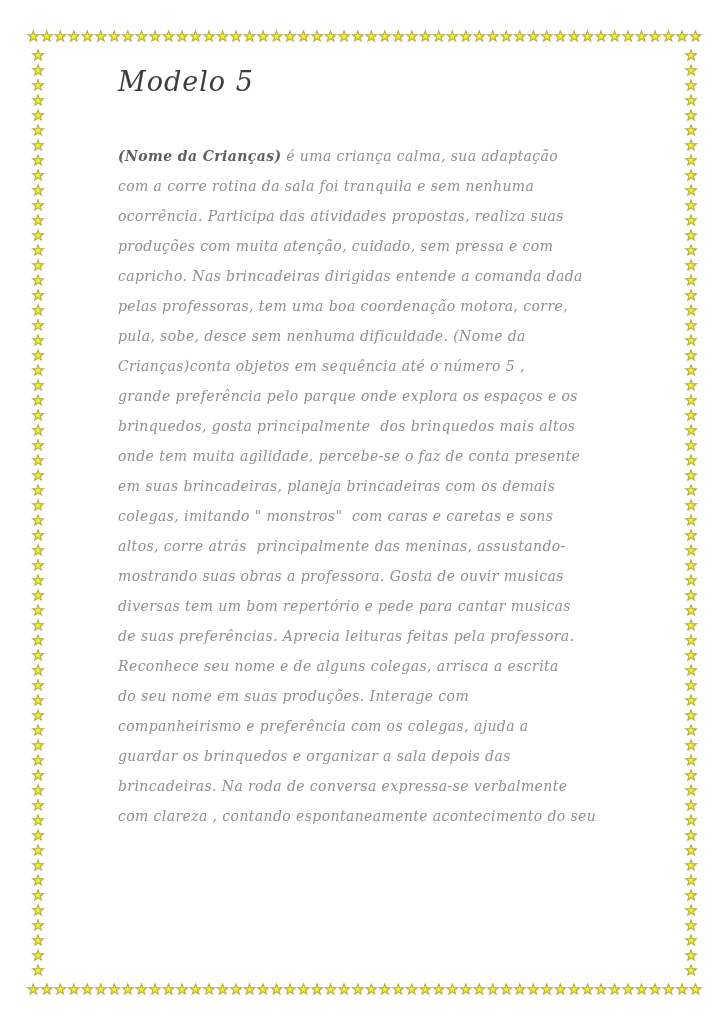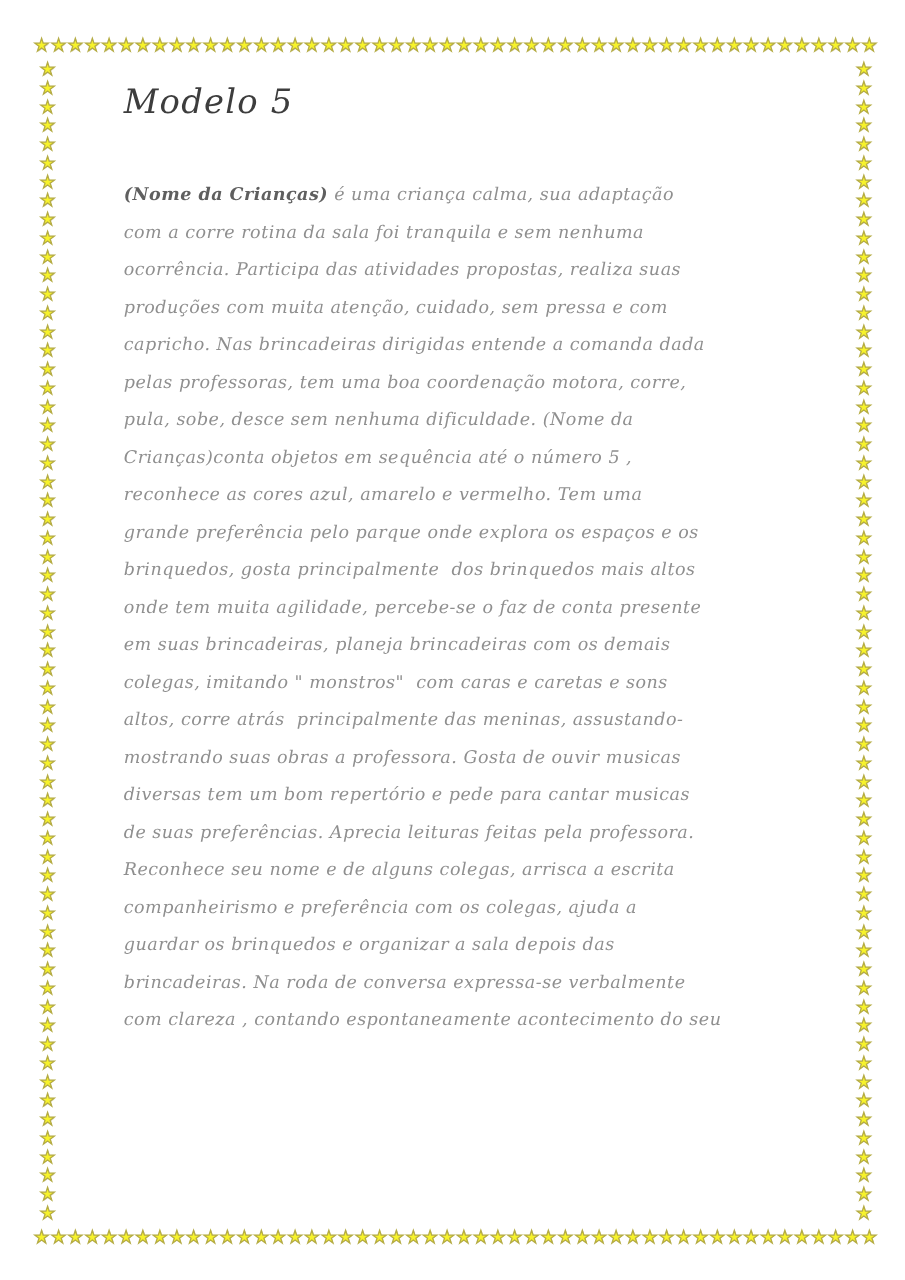--- a/index.html
+++ b/index.html
@@ -35,21 +35,21 @@
   .star{
     font-size:14px;line-height:14px;
     color:var(--star-fill);
     -webkit-text-stroke:1px var(--star-outline);
     text-shadow:0.5px 0.5px 0 rgba(150,140,70,0.35);
     user-select:none;
   }
   
   .content{
     position:absolute;
-    left:99px;top:66px;
+    left:118px;top:66px;
     width:530px;
   }
   .title{
     margin:0 0 44px 0;
     font-family:"DejaVu Serif","Liberation Serif",serif;
     font-style:italic;
     font-weight:400;
     font-size:27px;
     letter-spacing:1px;
     color:var(--title-color);
@@ -312,30 +312,30 @@
     <h1 class="title">Modelo 5</h1>
     <div class="body-text">
         <div class="line"><b>(Nome da Crianças)</b> é uma criança calma, sua adaptação</div>
         <div class="line">com a corre rotina da sala foi tranquila e sem nenhuma</div>
         <div class="line">ocorrência. Participa das atividades propostas, realiza suas</div>
         <div class="line">produções com muita atenção, cuidado, sem pressa e com</div>
         <div class="line">capricho. Nas brincadeiras dirigidas entende a comanda dada</div>
         <div class="line">pelas professoras, tem uma boa coordenação motora, corre,</div>
         <div class="line">pula, sobe, desce sem nenhuma dificuldade. (Nome da</div>
         <div class="line">Crianças)conta objetos em sequência até o número 5 ,</div>
-        <div class="line">reconhece as cores azul, amarelo e vermelho. Tem uma</div>
         <div class="line">grande preferência pelo parque onde explora os espaços e os</div>
         <div class="line">brinquedos, gosta principalmente  dos brinquedos mais altos</div>
         <div class="line">onde tem muita agilidade, percebe-se o faz de conta presente</div>
         <div class="line">em suas brincadeiras, planeja brincadeiras com os demais</div>
         <div class="line">colegas, imitando " monstros"  com caras e caretas e sons</div>
         <div class="line">altos, corre atrás  principalmente das meninas, assustando-</div>
         <div class="line">mostrando suas obras a professora. Gosta de ouvir musicas</div>
         <div class="line">diversas tem um bom repertório e pede para cantar musicas</div>
         <div class="line">de suas preferências. Aprecia leituras feitas pela professora.</div>
         <div class="line">Reconhece seu nome e de alguns colegas, arrisca a escrita</div>
+        <div class="line">do seu nome em suas produções. Interage com</div>
         <div class="line">companheirismo e preferência com os colegas, ajuda a</div>
         <div class="line">guardar os brinquedos e organizar a sala depois das</div>
         <div class="line">brincadeiras. Na roda de conversa expressa-se verbalmente</div>
         <div class="line">com clareza , contando espontaneamente acontecimento do seu</div>
       </div>
   </div>
 </div>
 
 </body></html>

